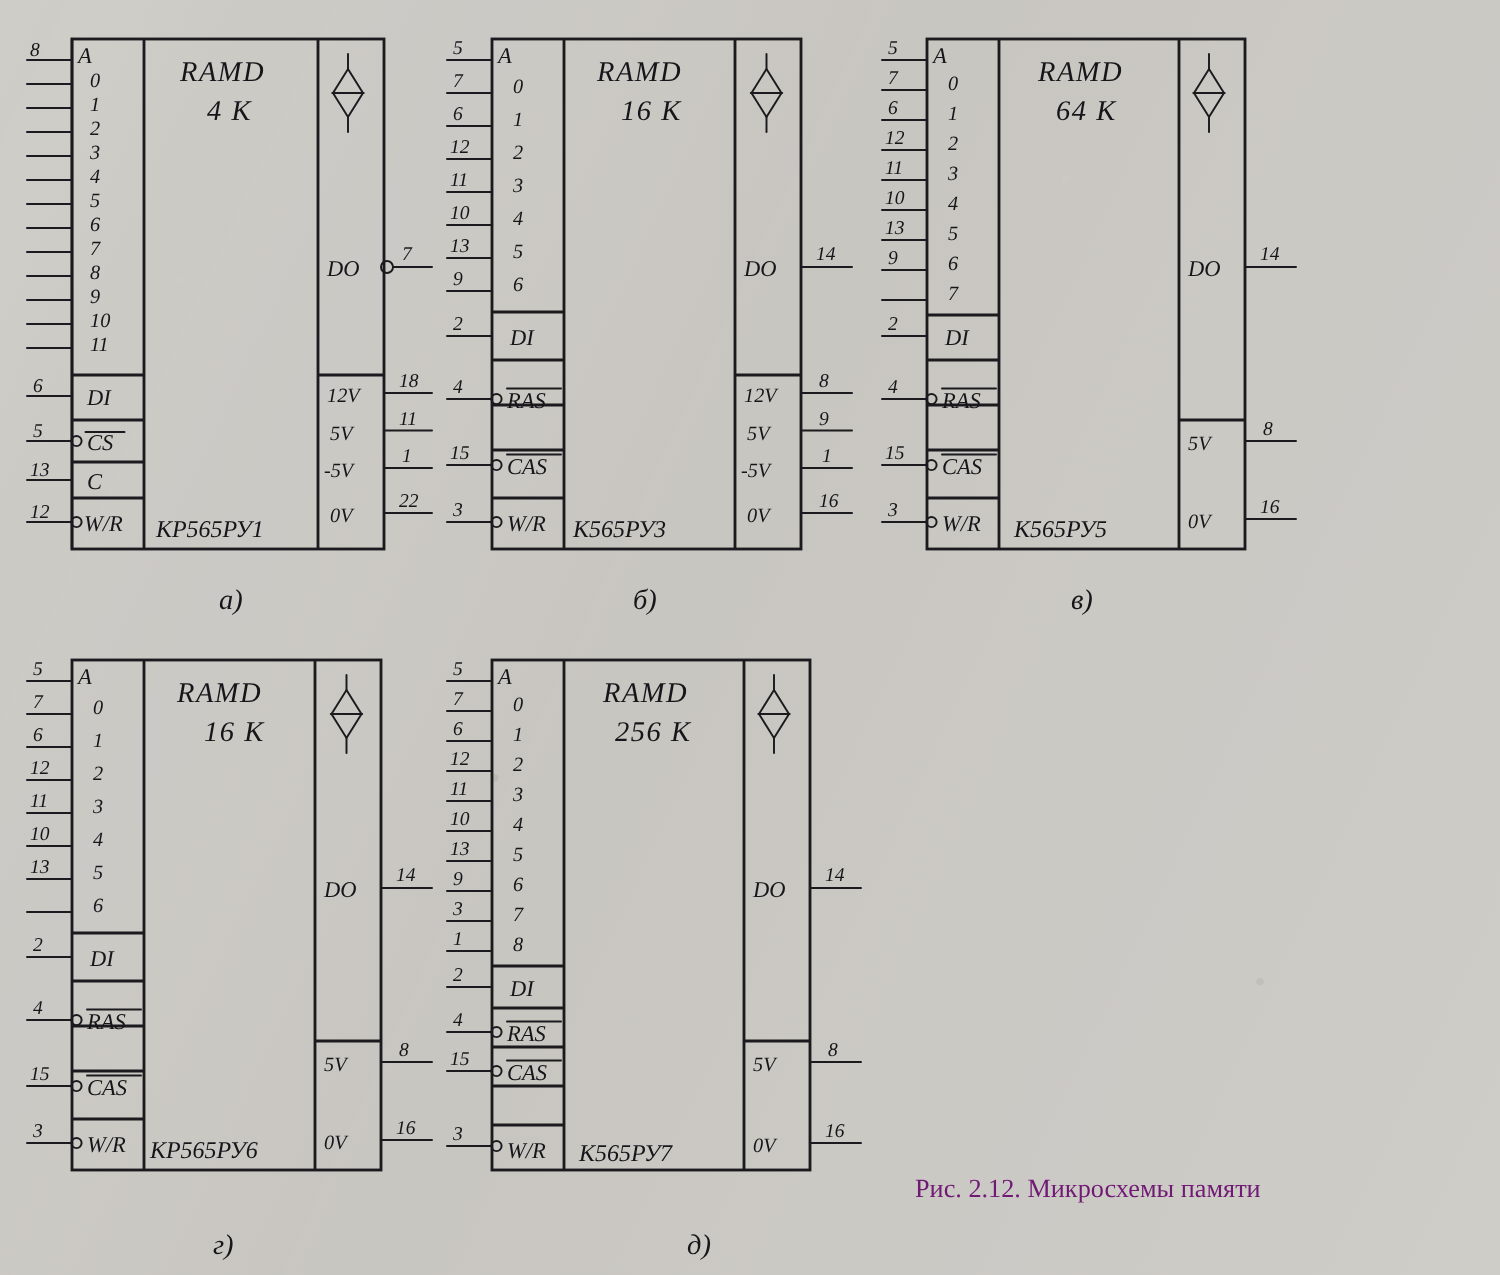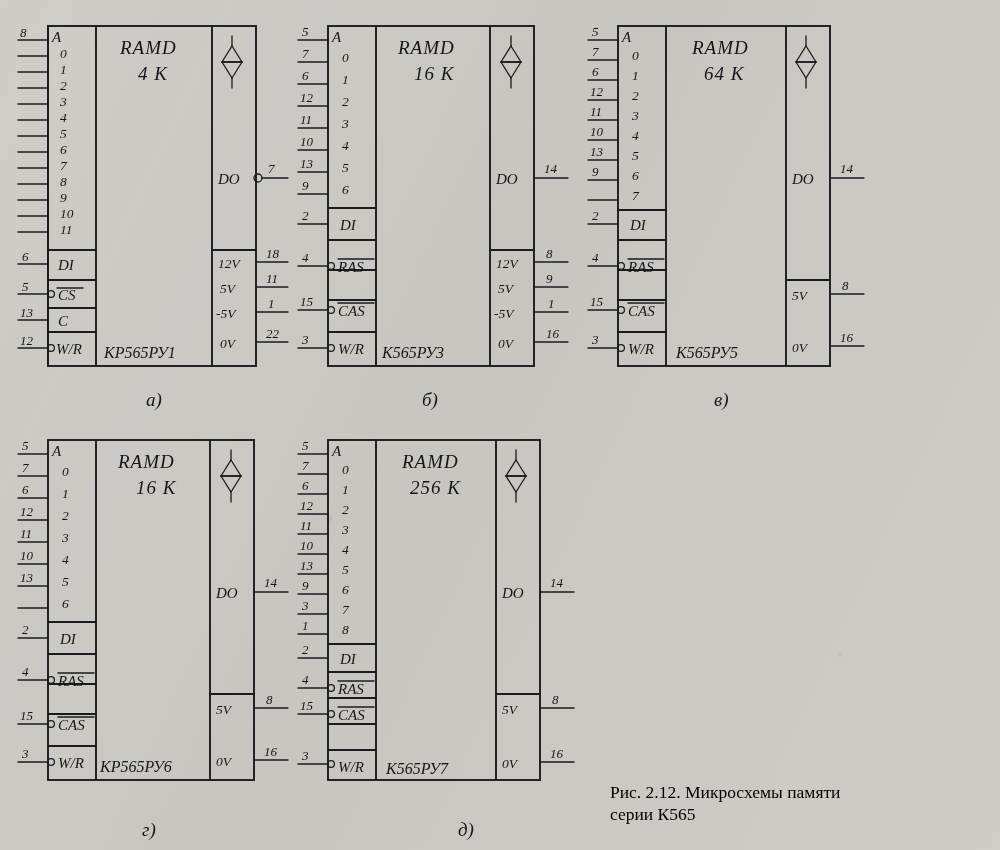--- a/index.html
+++ b/index.html
@@ -35,21 +35,21 @@
   .sig{font-size:15px;font-style:italic;}
   .sigsm{font-size:13.5px;font-style:italic;}
   .ttl{font-size:19px;font-style:italic;letter-spacing:1px;}
   .part{font-size:16px;font-style:italic;}
   .lbl{font-size:19px;font-style:italic;}
   .cap{
     position:absolute;
     font-style:normal;
     font-size:17.5px;
     line-height:1.25;
-    color:#000000;
+    color:#701a75;
     font-family:"Liberation Serif", serif;
   }
   .ln{stroke:#1b1b1f;stroke-width:1.7;fill:none;stroke-linecap:round;}
   .lnthin{stroke:#1b1b1f;stroke-width:1.3;fill:none;stroke-linecap:round;}
   .box{stroke:#1b1b1f;stroke-width:1.9;fill:none;}
 </style>
 </head>
 <body>
 
 <div class="grain"></div>
@@ -510,14 +510,13 @@
   <line class="lnthin" x1="250" y1="330" x2="284" y2="330"></line>
   <text class="pinnum" x="262" y="272">8</text>
   <text class="pinnum" x="260" y="326">16</text>
 
   <text class="lbl" x="168" y="404">д)</text>
 </svg>
 </div>
 
 <div class="cap" style="left:610px;top:782px;width:380px;">
   <div>Рис. 2.12. Микросхемы памяти</div>
-  <div>серии К565</div>
 </div>
 
 </body></html>

